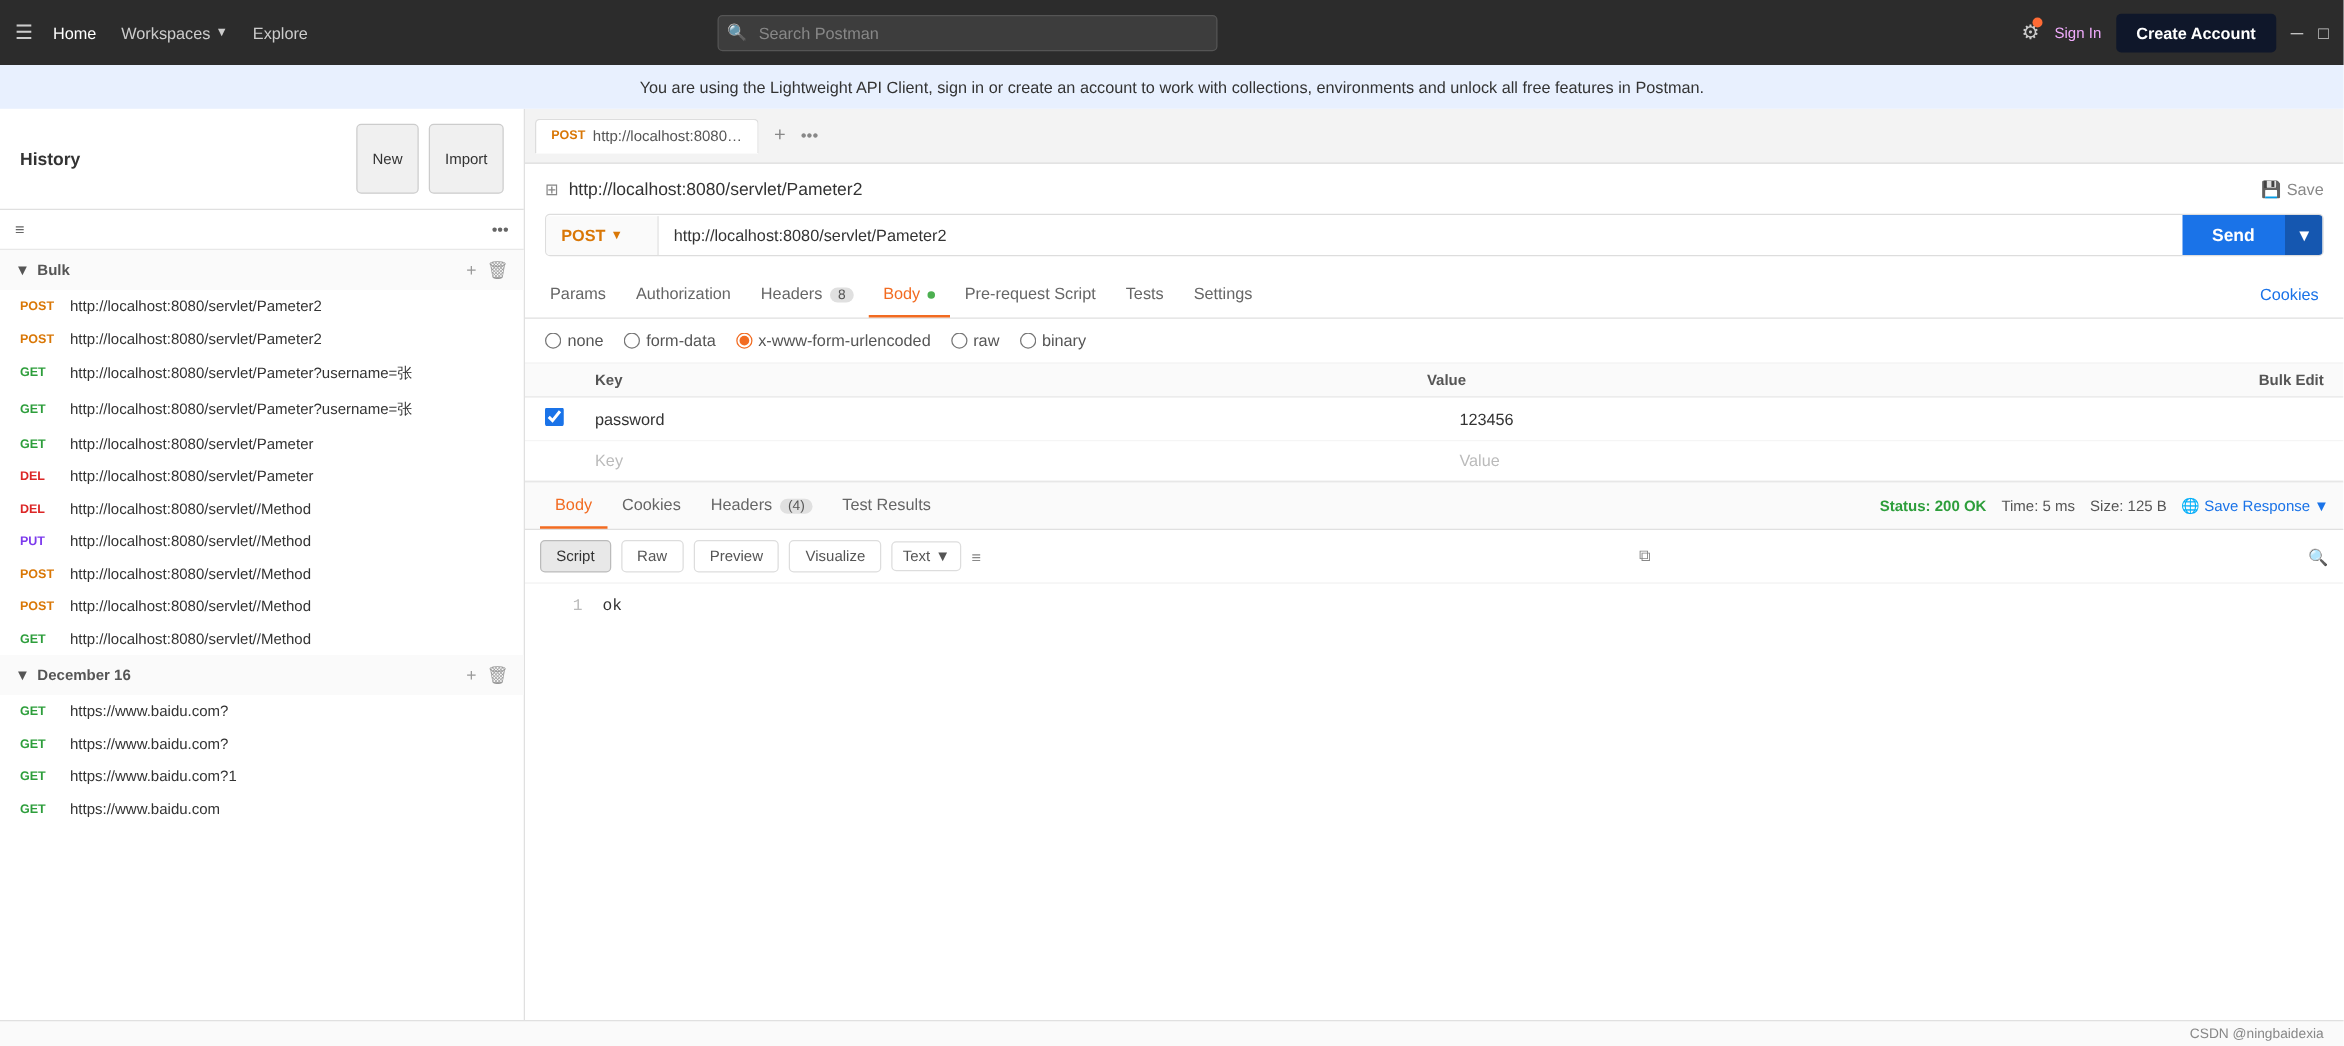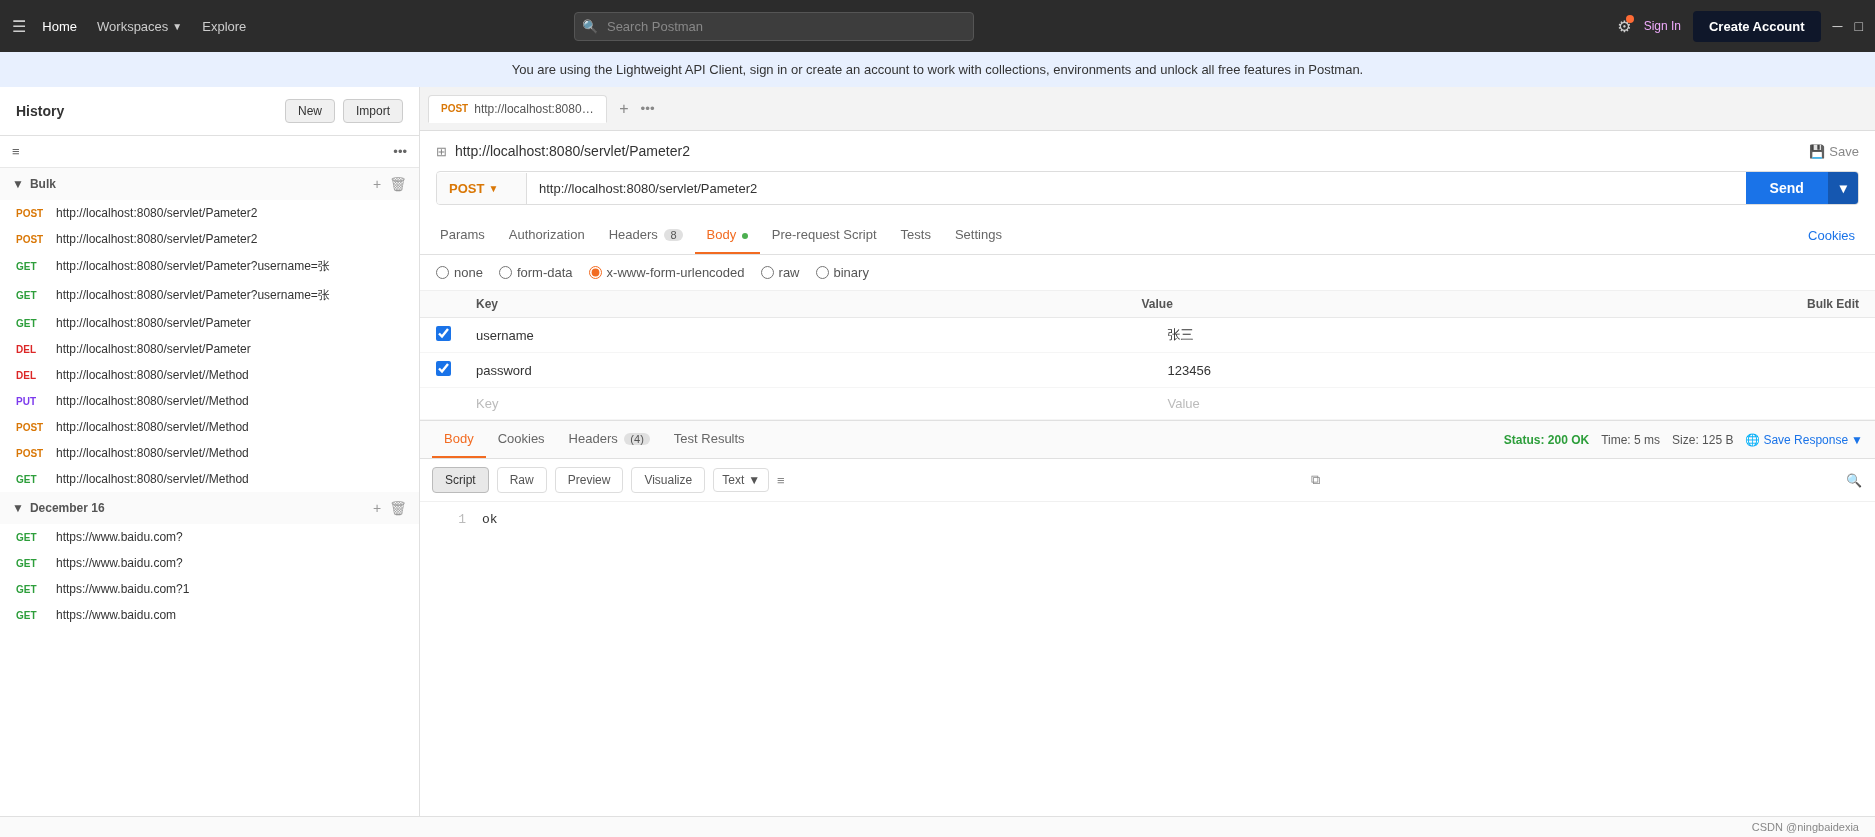--- a/index.html
+++ b/index.html
@@ -30,21 +30,21 @@
     .info-banner strong { font-weight: 400; }
 
     
     .main-layout { display: flex; flex: 1; overflow: hidden; }
 
     
     .sidebar { width: 420px; border-right: 1px solid #e0e0e0; display: flex; flex-direction: column; flex-shrink: 0; }
     .sidebar-header { display: flex; align-items: center; justify-content: space-between; padding: 12px 16px; border-bottom: 1px solid #e0e0e0; }
     .sidebar-title { font-weight: 600; font-size: 14px; color: #333; }
     .sidebar-actions { display: flex; gap: 8px; }
-    .sidebar-btn { background: #f0f0f0; border: 1px solid #ccc; border-radius: 4px; padding: 4px 12px; font-size: 12px; cursor: pointer; color: #333; }
+    .sidebar-btn { background: #f0f0f0; border: 1px solid #ccc; border-radius: 4px; padding: 20px 12px; font-size: 12px; cursor: pointer; color: #333; }
     .sidebar-toolbar { display: flex; align-items: center; justify-content: space-between; padding: 8px 12px; border-bottom: 1px solid #e8e8e8; }
     .filter-icon { color: #666; cursor: pointer; }
     .more-icon { color: #666; cursor: pointer; }
 
     
     .history-list { flex: 1; overflow-y: auto; padding: 0; }
     .history-group { }
     .history-group-header { display: flex; align-items: center; justify-content: space-between; padding: 8px 12px; background: #fafafa; }
     .history-group-left { display: flex; align-items: center; gap: 6px; color: #555; font-size: 12px; font-weight: 600; cursor: pointer; }
     .history-group-actions { display: flex; gap: 8px; }
@@ -350,25 +350,20 @@
     <div>
       <div class="kv-header">
         <div class="kv-col-check"></div>
         <div class="kv-col-key">Key</div>
         <div class="kv-col-value">Value</div>
         <div class="kv-col-bulk">Bulk Edit</div>
       </div>
       <div id="kv-rows">
           <div class="kv-row">
             <div class="kv-check"><input type="checkbox" checked="" style=""></div>
-            <div class="kv-key">username</div>
-            <div class="kv-value">张三</div>
-          </div>
-          <div class="kv-row">
-            <div class="kv-check"><input type="checkbox" checked="" style=""></div>
             <div class="kv-key">password</div>
             <div class="kv-value">123456</div>
           </div>
           <div class="kv-row">
             <div class="kv-check"></div>
             <div class="kv-key"><span class="kv-placeholder">Key</span></div>
             <div class="kv-value"><span class="kv-placeholder">Value</span></div>
           </div>
         </div>
     </div>

